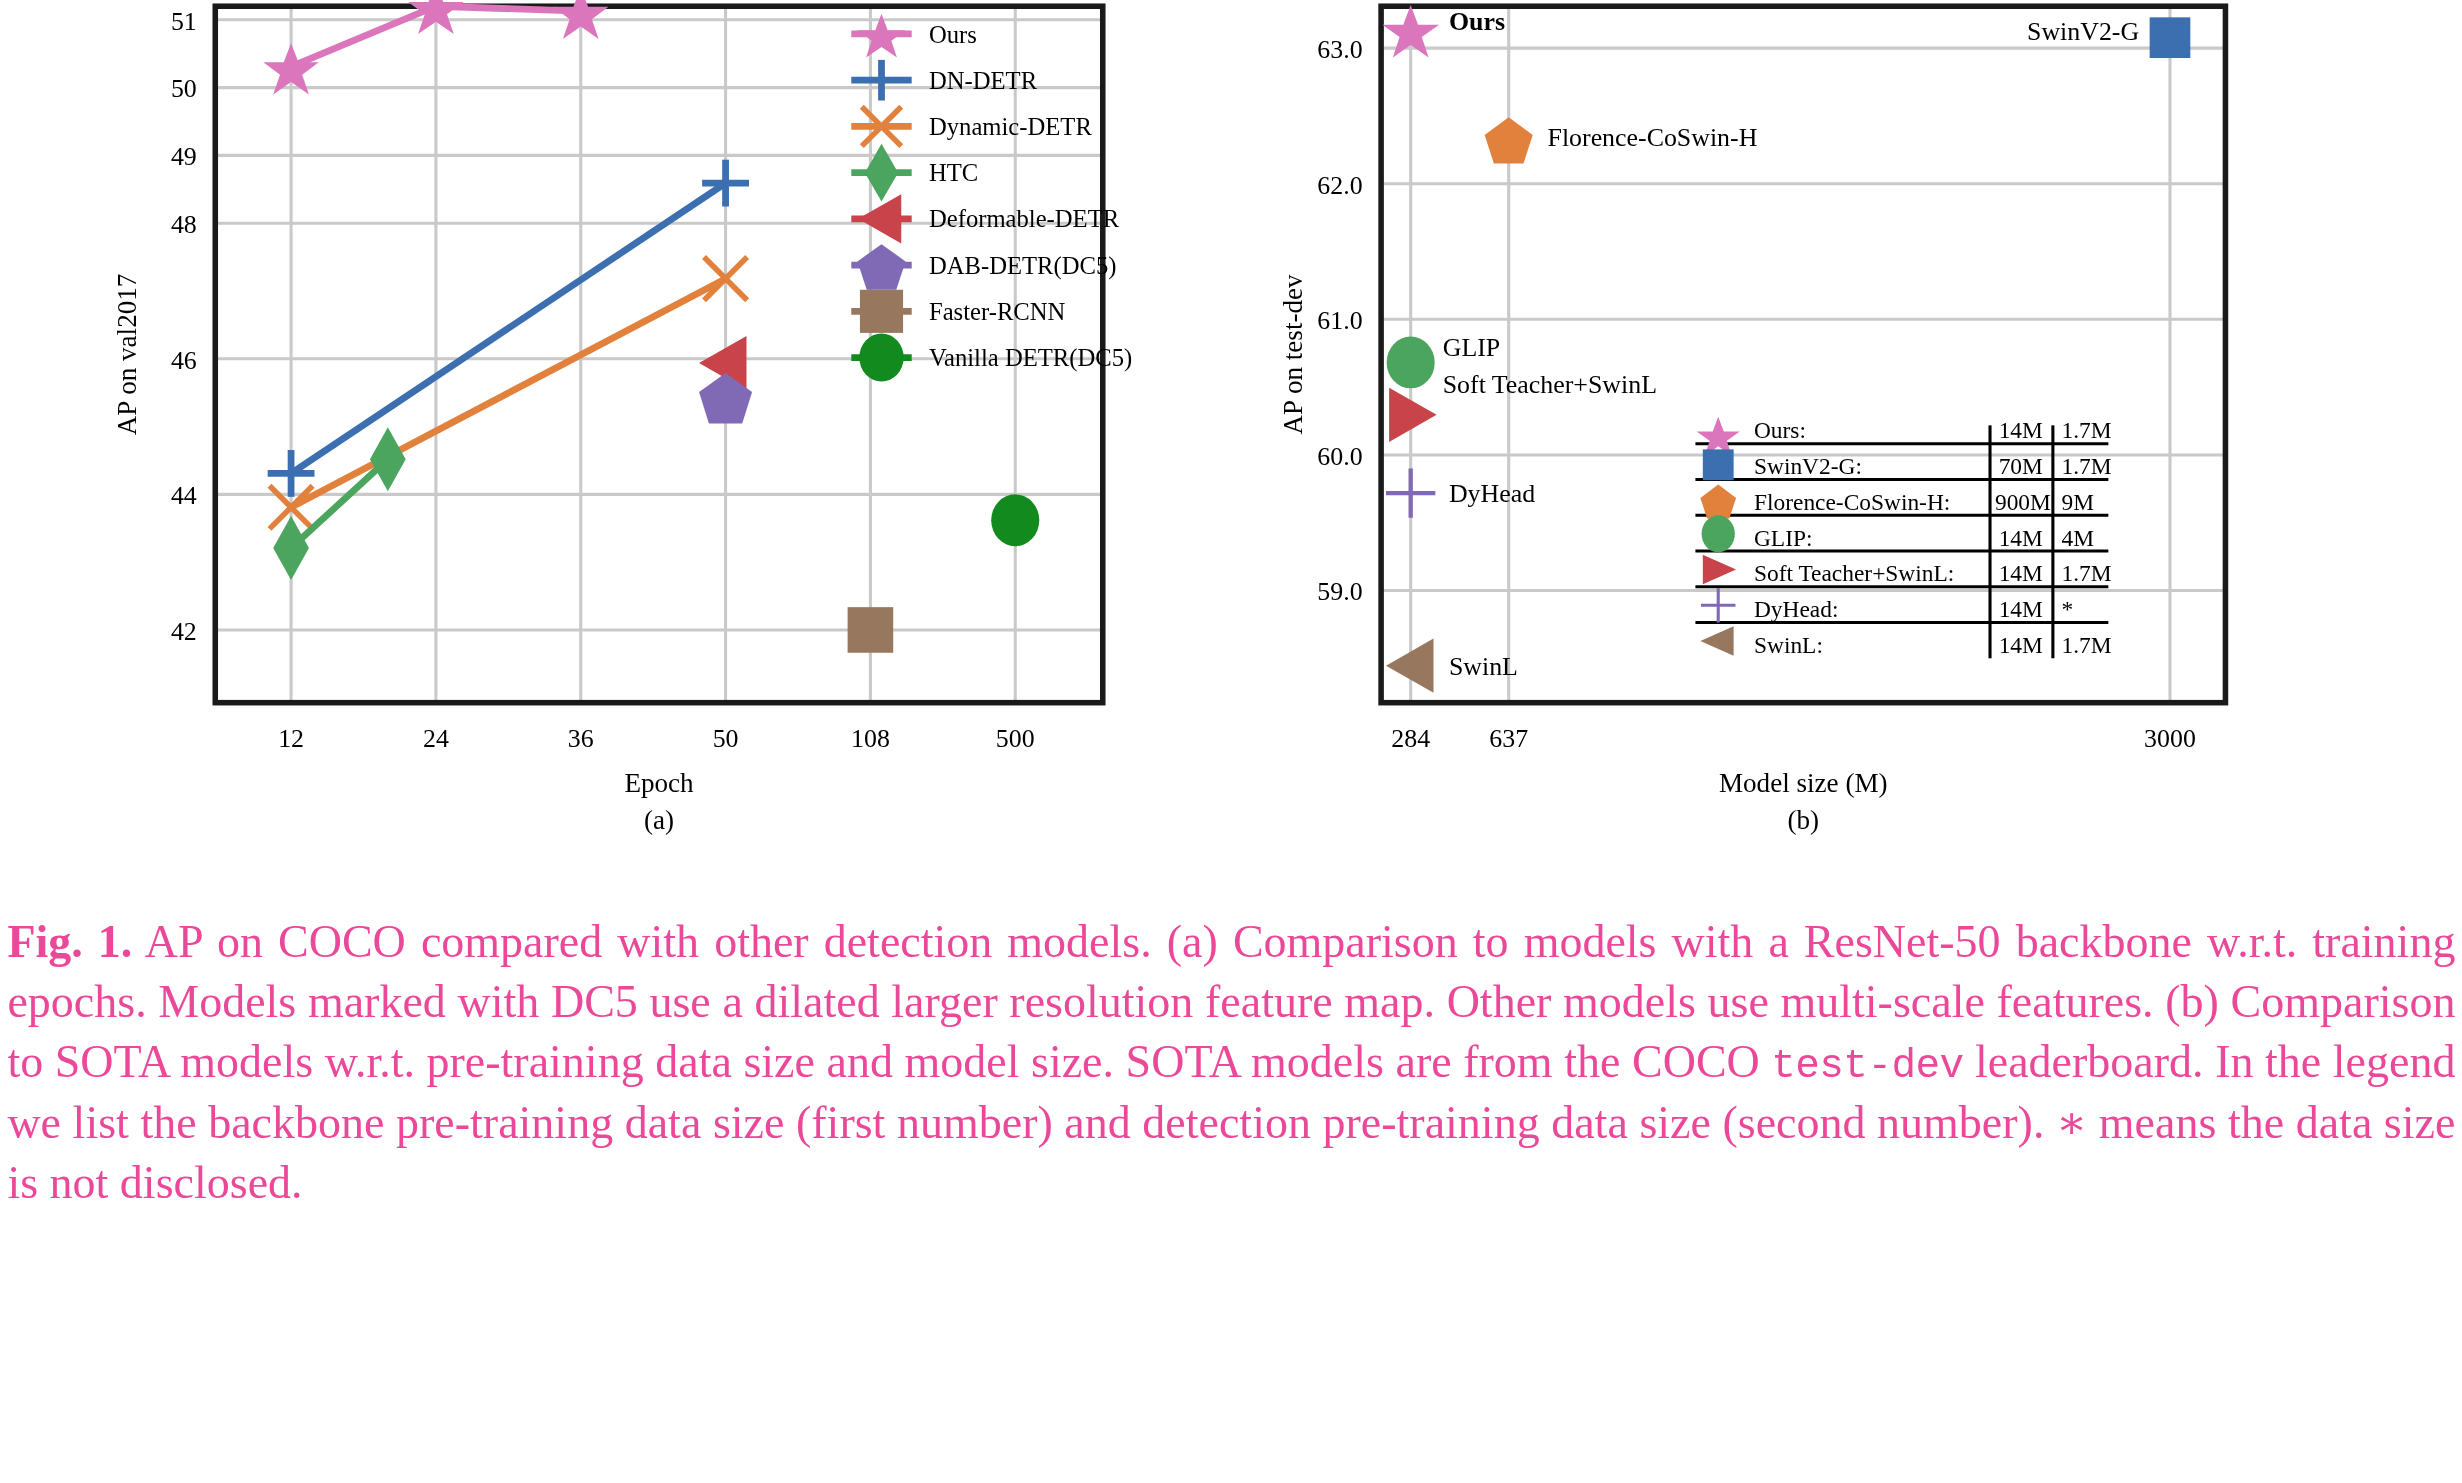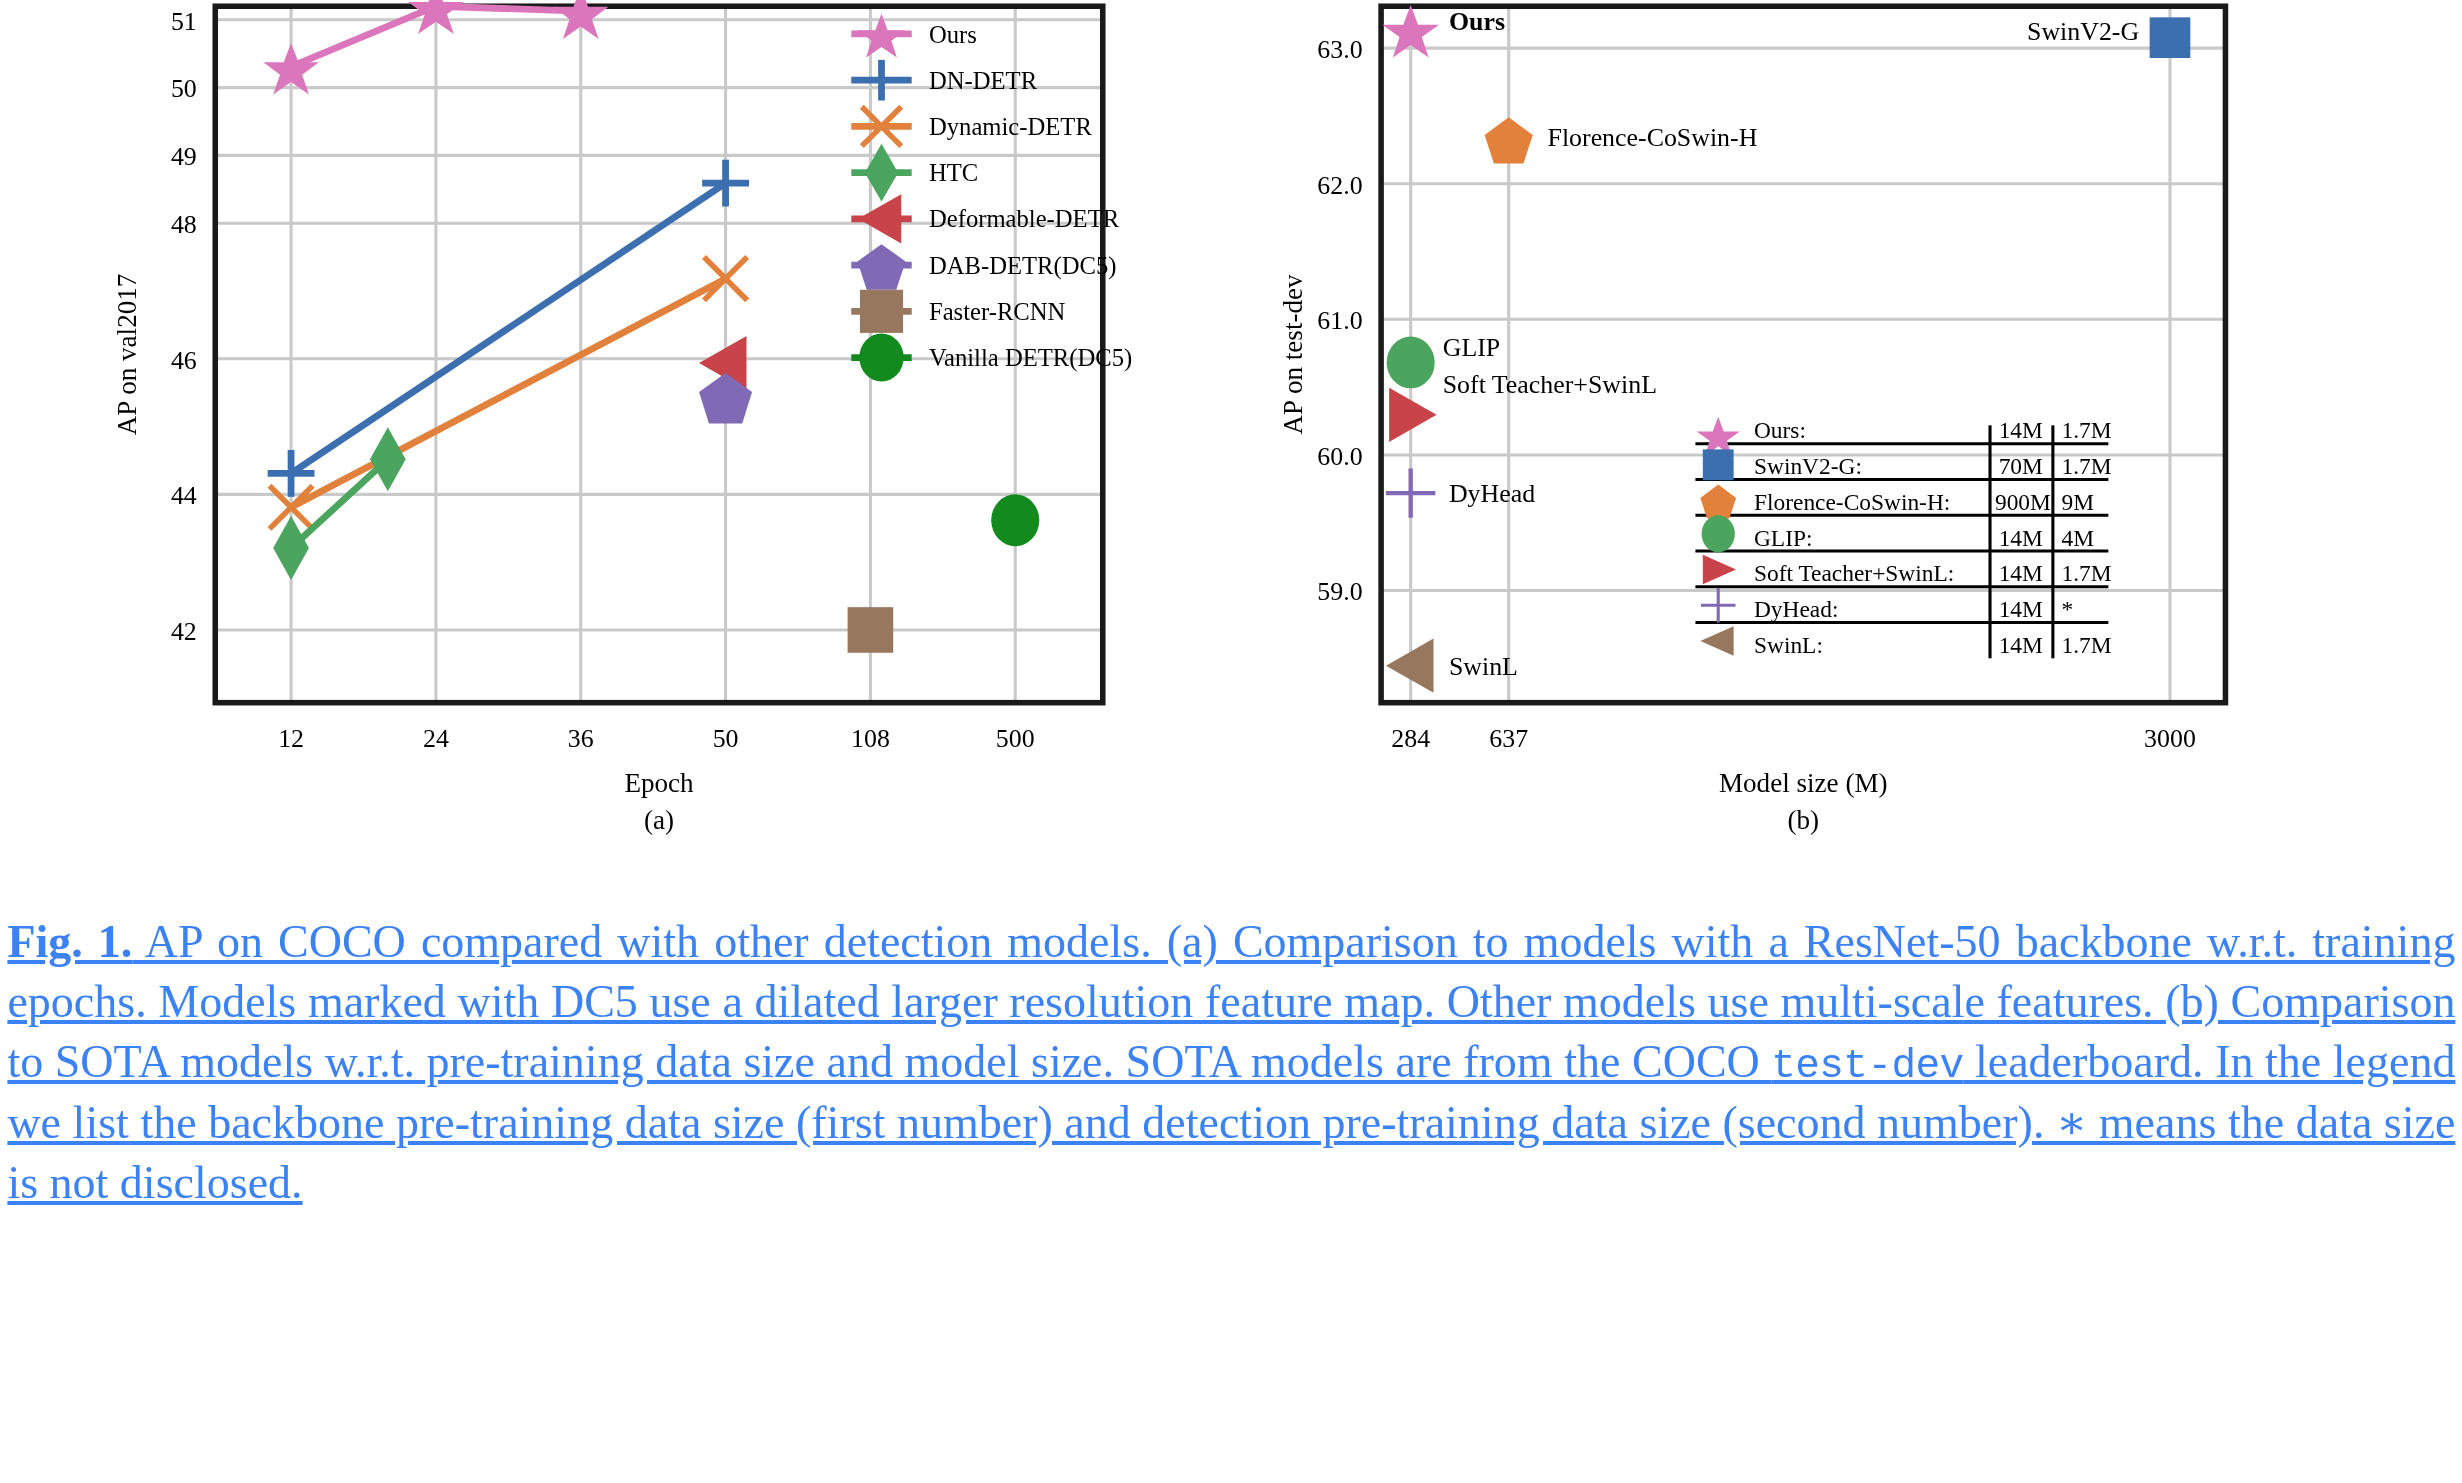--- a/index.html
+++ b/index.html
@@ -51,22 +51,21 @@
 
   .caption {
     position: absolute;
     left: 7.4px;
     top: 912px;
     width: 2448px;
     font-family: "Liberation Serif", "DejaVu Serif", serif;
     font-size: 46px;
     line-height: 1.30;
     text-align: justify;
-    color: #3b82f6;
-    text-decoration: underline;
+    color: #ec4899;
   }
   .caption b { font-weight: bold; }
   .caption .mono {
     font-family: "Liberation Mono", "DejaVu Sans Mono", monospace;
     font-size: 41px;
     letter-spacing: -0.6px;
   }
 </style>
 </head>
 <body>

